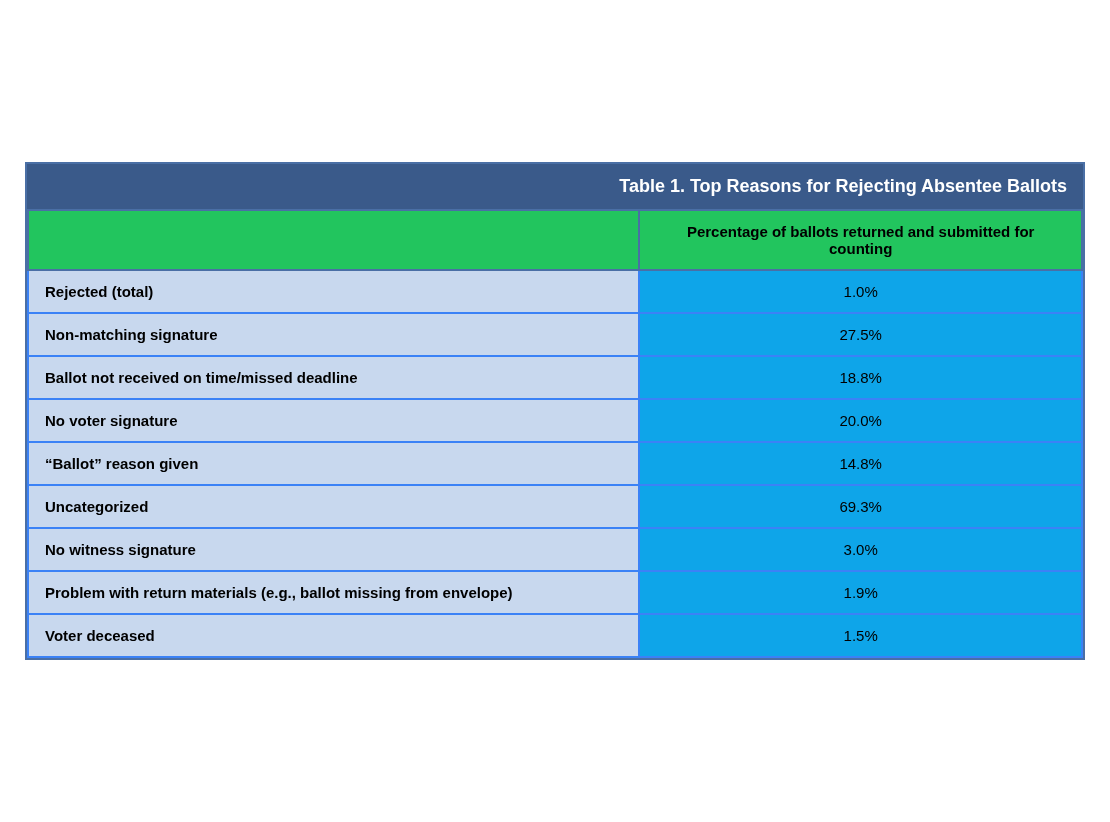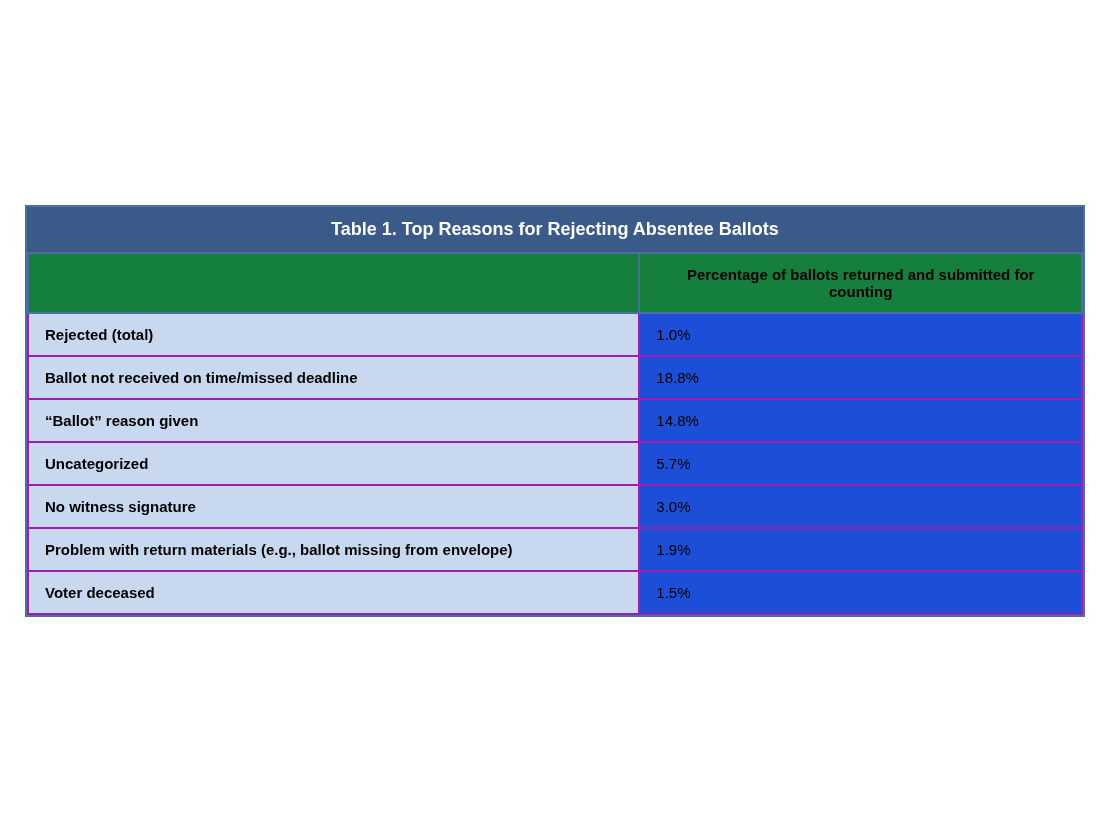--- a/index.html
+++ b/index.html
@@ -19,62 +19,63 @@
     }
 
     .table-container {
       width: 1060px;
       border: 2px solid #4a6fa5;
     }
 
     .table-title {
       background-color: #3a5a8a;
       color: #fff;
-      text-align: center;
+      text-align: right;
       font-size: 18px;
       font-weight: bold;
       padding: 12px 16px;
     }
 
     table {
       width: 100%;
       border-collapse: collapse;
     }
 
     thead tr th {
-      background-color: #15803d;
+      background-color: #22c55e;
       border: 2px solid #4a6fa5;
       padding: 12px 16px;
       font-size: 15px;
       font-weight: bold;
     }
 
     thead tr th:first-child {
       width: 58%;
     }
 
     thead tr th:last-child {
       width: 42%;
       text-align: center;
       vertical-align: middle;
     }
 
     tbody tr td {
-      border: 2px solid #a21caf;
+      border: 2px solid #3b82f6;
       padding: 12px 16px;
       font-size: 15px;
     }
 
     tbody tr td:first-child {
       background-color: #c8d8ee;
       font-weight: bold;
     }
 
     tbody tr td:last-child {
-      background-color: #1d4ed8;
+      background-color: #0ea5e9;
+      text-align: center;
       font-size: 15px;
     }
   </style>
 </head>
 <body>
 
 <div class="table-container">
   <div class="table-title">Table 1. Top Reasons for Rejecting Absentee Ballots</div>
   <table>
     <thead>
@@ -82,30 +83,38 @@
         <th></th>
         <th>Percentage of ballots returned and submitted for counting</th>
       </tr>
     </thead>
     <tbody id="table-body">
     <tr>
           <td>Rejected (total)</td>
           <td>1.0%</td>
         </tr>
         <tr>
+          <td>Non-matching signature</td>
+          <td>27.5%</td>
+        </tr>
+        <tr>
           <td>Ballot not received on time/missed deadline</td>
           <td>18.8%</td>
+        </tr>
+        <tr>
+          <td>No voter signature</td>
+          <td>20.0%</td>
         </tr>
         <tr>
           <td>“Ballot” reason given</td>
           <td>14.8%</td>
         </tr>
         <tr>
           <td>Uncategorized</td>
-          <td>5.7%</td>
+          <td>69.3%</td>
         </tr>
         <tr>
           <td>No witness signature</td>
           <td>3.0%</td>
         </tr>
         <tr>
           <td>Problem with return materials (e.g., ballot missing from envelope)</td>
           <td>1.9%</td>
         </tr>
         <tr>

